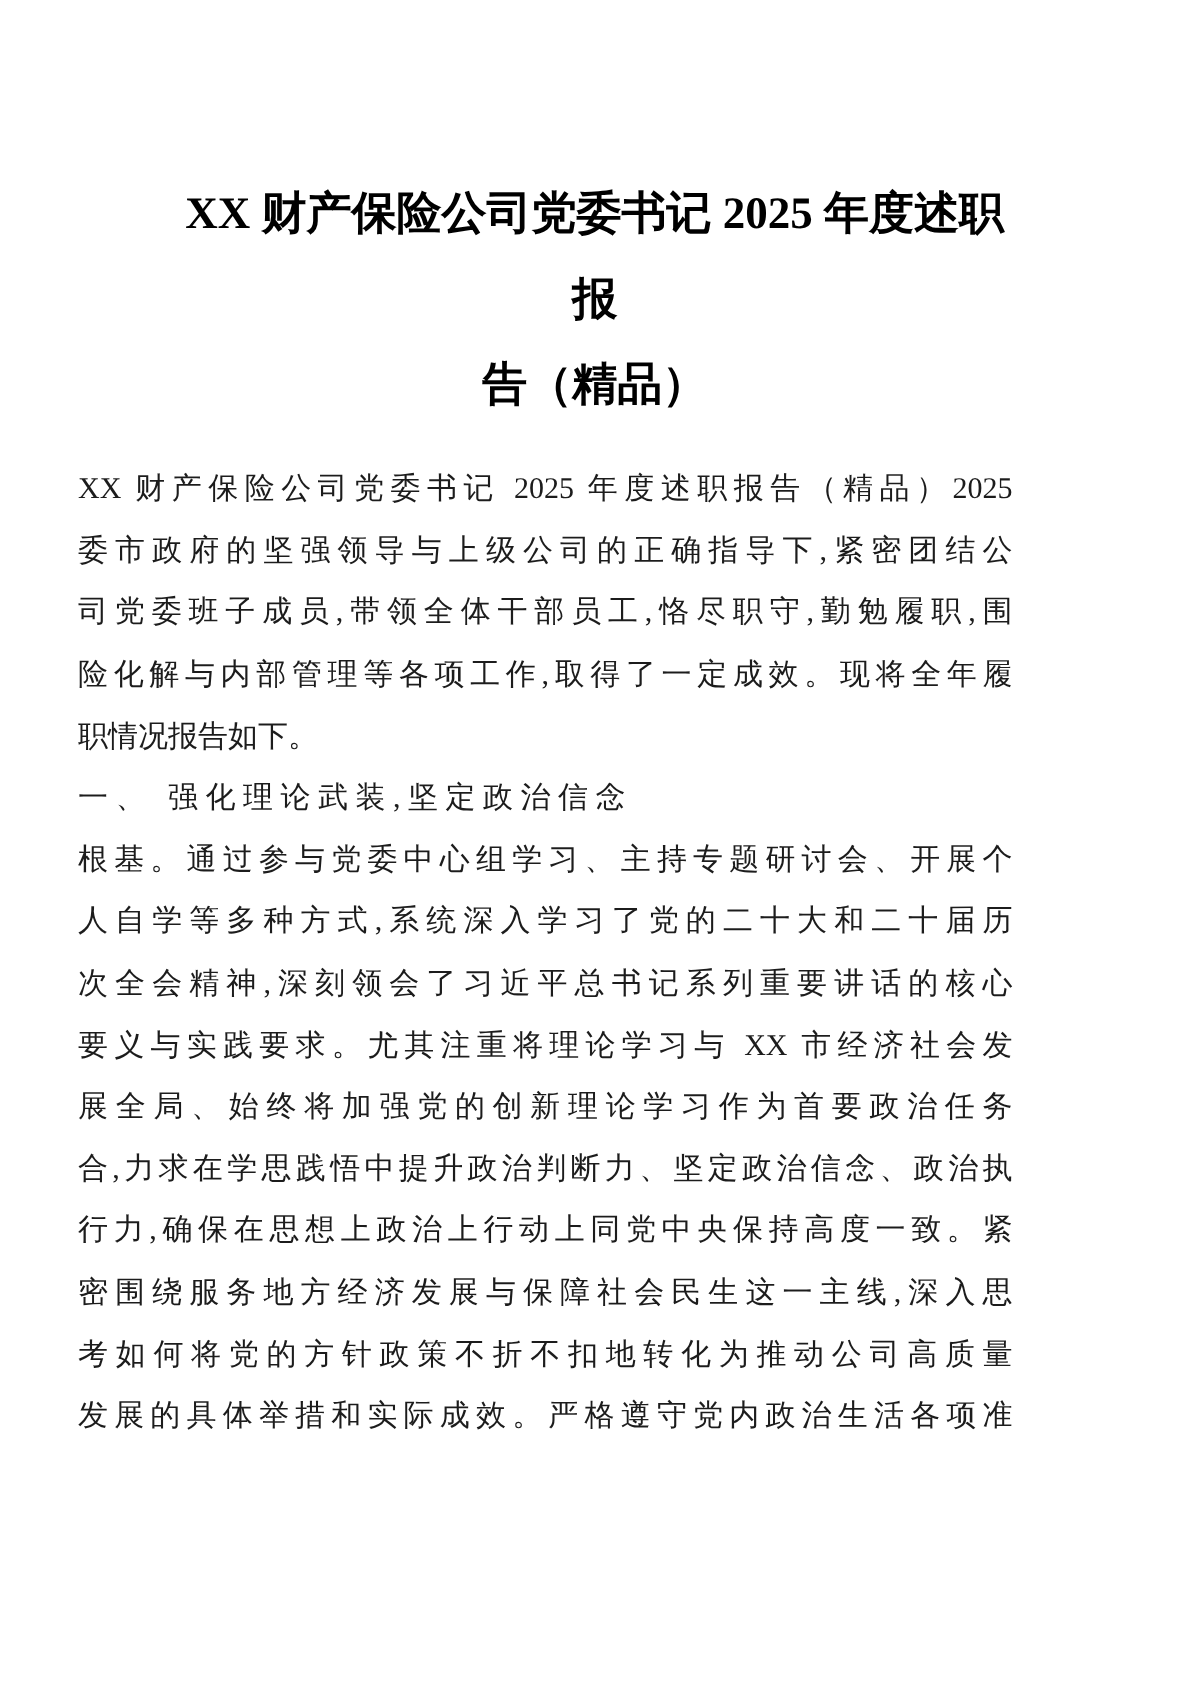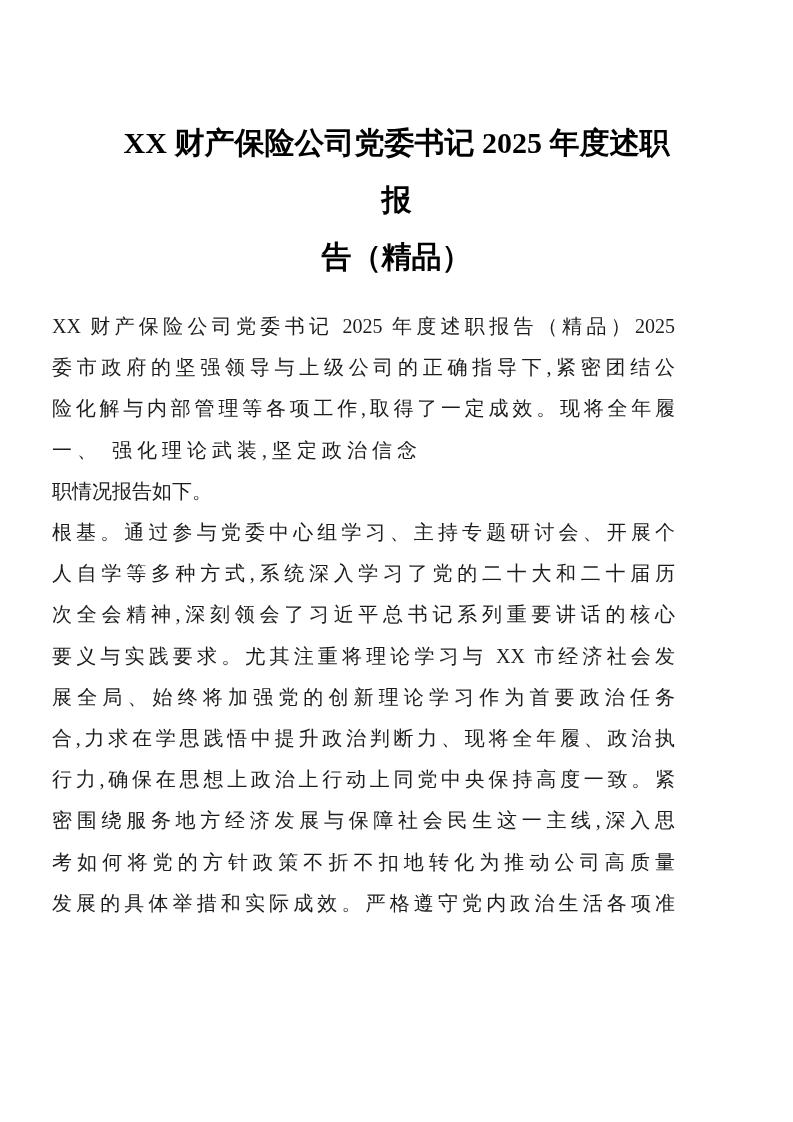--- a/index.html
+++ b/index.html
@@ -53,30 +53,31 @@
 <div class="page">
 
   <div class="doc-title">
     <div class="title-line">XX 财产保险公司党委书记 2025 年度述职报</div>
     <div class="title-line">告（精品）</div>
   </div>
 
   <div class="doc-body">
     <div class="line">XX 财产保险公司党委书记 2025 年度述职报告（精品）2025</div>
     <div class="line">委市政府的坚强领导与上级公司的正确指导下,紧密团结公</div>
+    <div class="line">司党委班子成员,带领全体干部员工,恪尽职守,勤勉履职,围</div>
     <div class="line">险化解与内部管理等各项工作,取得了一定成效。现将全年履</div>
+    <div class="line flush">职情况报告如下。</div>
+
     <div class="line heading">一、 强化理论武装,坚定政治信念</div>
-
-    <div class="line flush">职情况报告如下。</div>
 
     <div class="line">根基。通过参与党委中心组学习、主持专题研讨会、开展个</div>
     <div class="line">人自学等多种方式,系统深入学习了党的二十大和二十届历</div>
     <div class="line">次全会精神,深刻领会了习近平总书记系列重要讲话的核心</div>
     <div class="line">要义与实践要求。尤其注重将理论学习与 XX 市经济社会发</div>
     <div class="line">展全局、始终将加强党的创新理论学习作为首要政治任务</div>
-    <div class="line">合,力求在学思践悟中提升政治判断力、现将全年履、政治执</div>
+    <div class="line">合,力求在学思践悟中提升政治判断力、坚定政治信念、政治执</div>
     <div class="line">行力,确保在思想上政治上行动上同党中央保持高度一致。紧</div>
     <div class="line">密围绕服务地方经济发展与保障社会民生这一主线,深入思</div>
     <div class="line">考如何将党的方针政策不折不扣地转化为推动公司高质量</div>
     <div class="line">发展的具体举措和实际成效。严格遵守党内政治生活各项准</div>
   </div>
 
 </div>
 
 </body></html>

